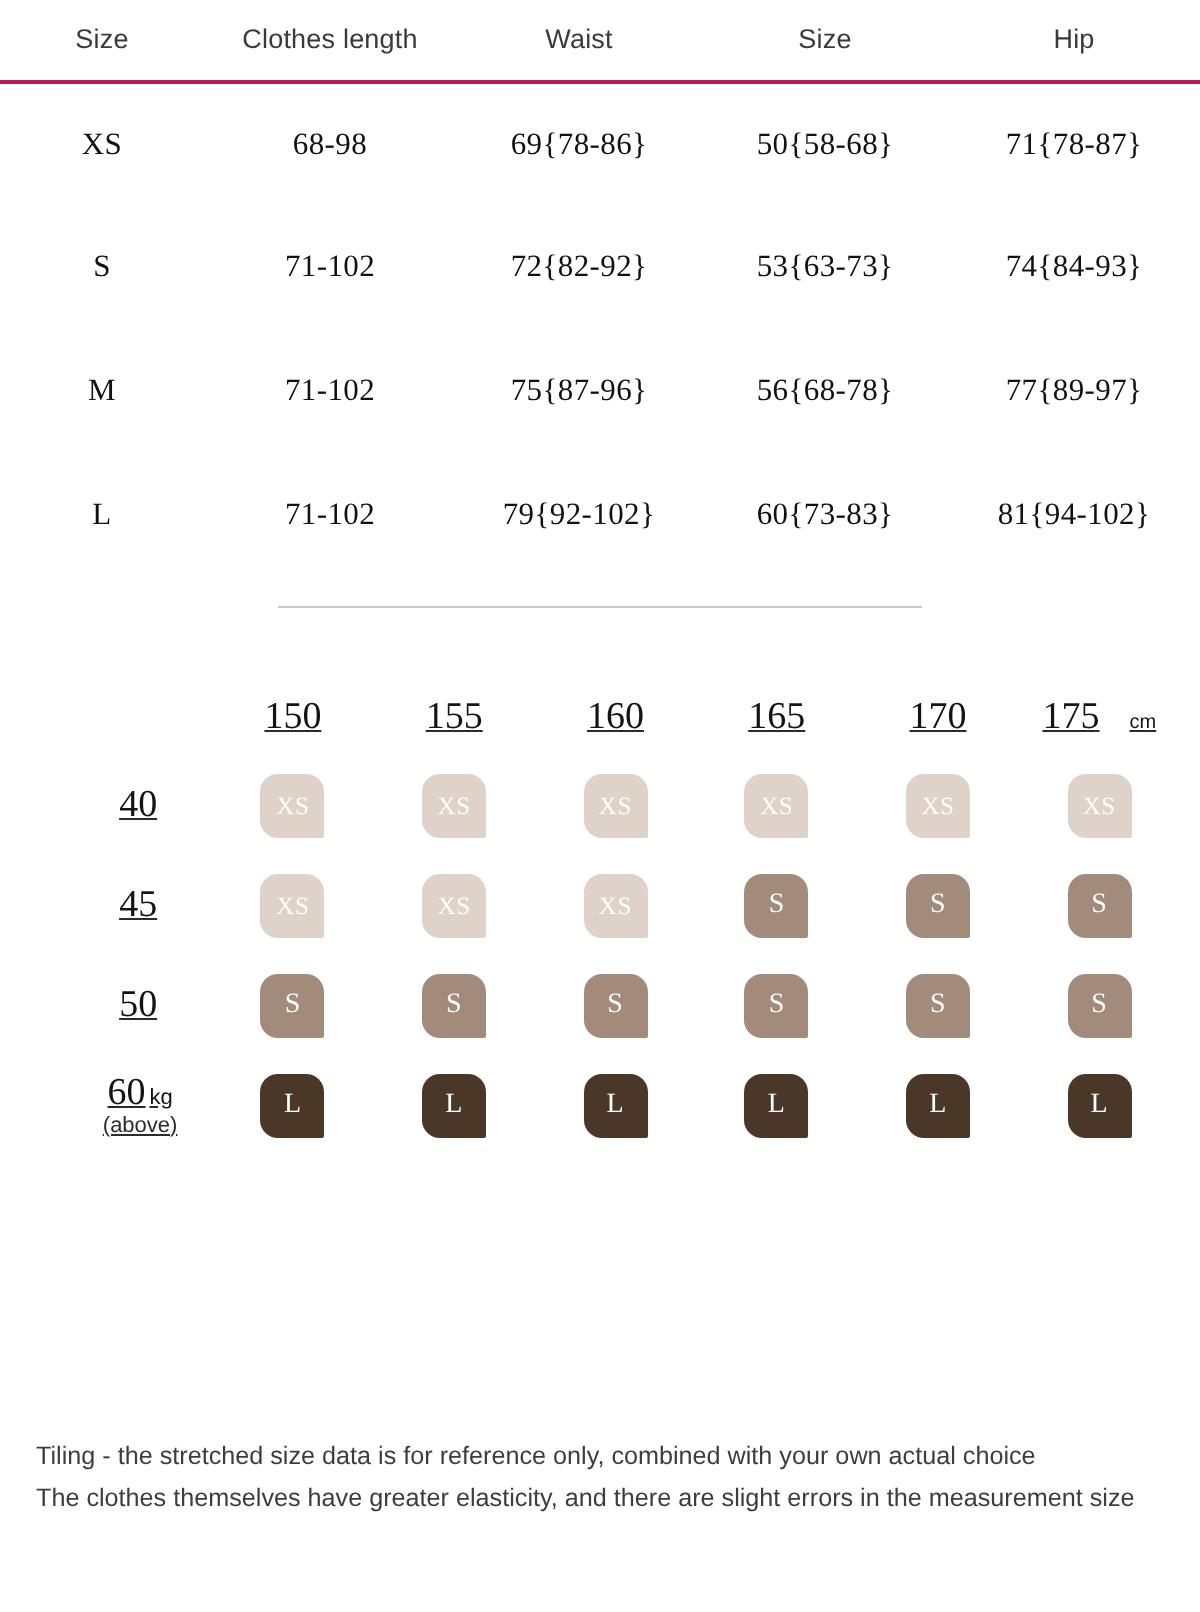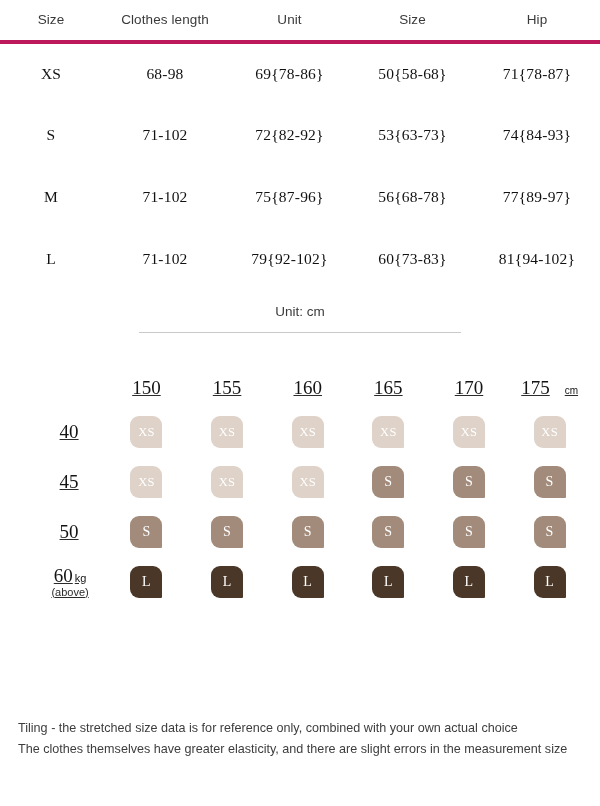--- a/index.html
+++ b/index.html
@@ -26,21 +26,21 @@
   .meas-table th {
     font-family: "Liberation Sans", sans-serif;
     font-weight: 400;
     font-size: 13.5px;
     color: #3a3a3a;
     padding: 12px 0 13px 0;
     text-align: center;
     letter-spacing: .1px;
   }
   .meas-head-row {
-    border-bottom: 4px solid #be185d;
+    border-bottom: 2px solid #be185d;
   }
   .meas-table td {
     font-family: "Liberation Serif", serif;
     font-size: 15.5px;
     color: #111111;
     text-align: center;
     height: 62px;
     vertical-align: middle;
     letter-spacing: .2px;
   }
@@ -156,21 +156,21 @@
   .footer p { margin: 0; }
 </style>
 </head>
 <body>
 
 <table class="meas-table">
   <thead>
     <tr class="meas-head-row">
       <th class="col-size">Size</th>
       <th class="col-len">Clothes length</th>
-      <th class="col-bust">Unit</th>
+      <th class="col-bust">Waist</th>
       <th class="col-waist">Size</th>
       <th class="col-hip">Hip</th>
     </tr>
   </thead>
   <tbody>
     <tr>
       <td class="size-cell">XS</td>
       <td>68-98</td>
       <td>69{78-86}</td>
       <td>50{58-68}</td>
@@ -194,21 +194,20 @@
       <td class="size-cell">L</td>
       <td>71-102</td>
       <td>79{92-102}</td>
       <td>60{73-83}</td>
       <td>81{94-102}</td>
     </tr>
   </tbody>
 </table>
 
 <div class="unit-block">
-  <div class="unit-label">Unit: cm</div>
   <div class="unit-rule"></div>
 </div>
 
 <div class="fit-grid">
   <table class="fit-table">
     <thead>
       <tr class="fit-head">
         <th class="fit-corner"></th>
         <th class="fit-col"><span>150</span></th>
         <th class="fit-col"><span>155</span></th>

